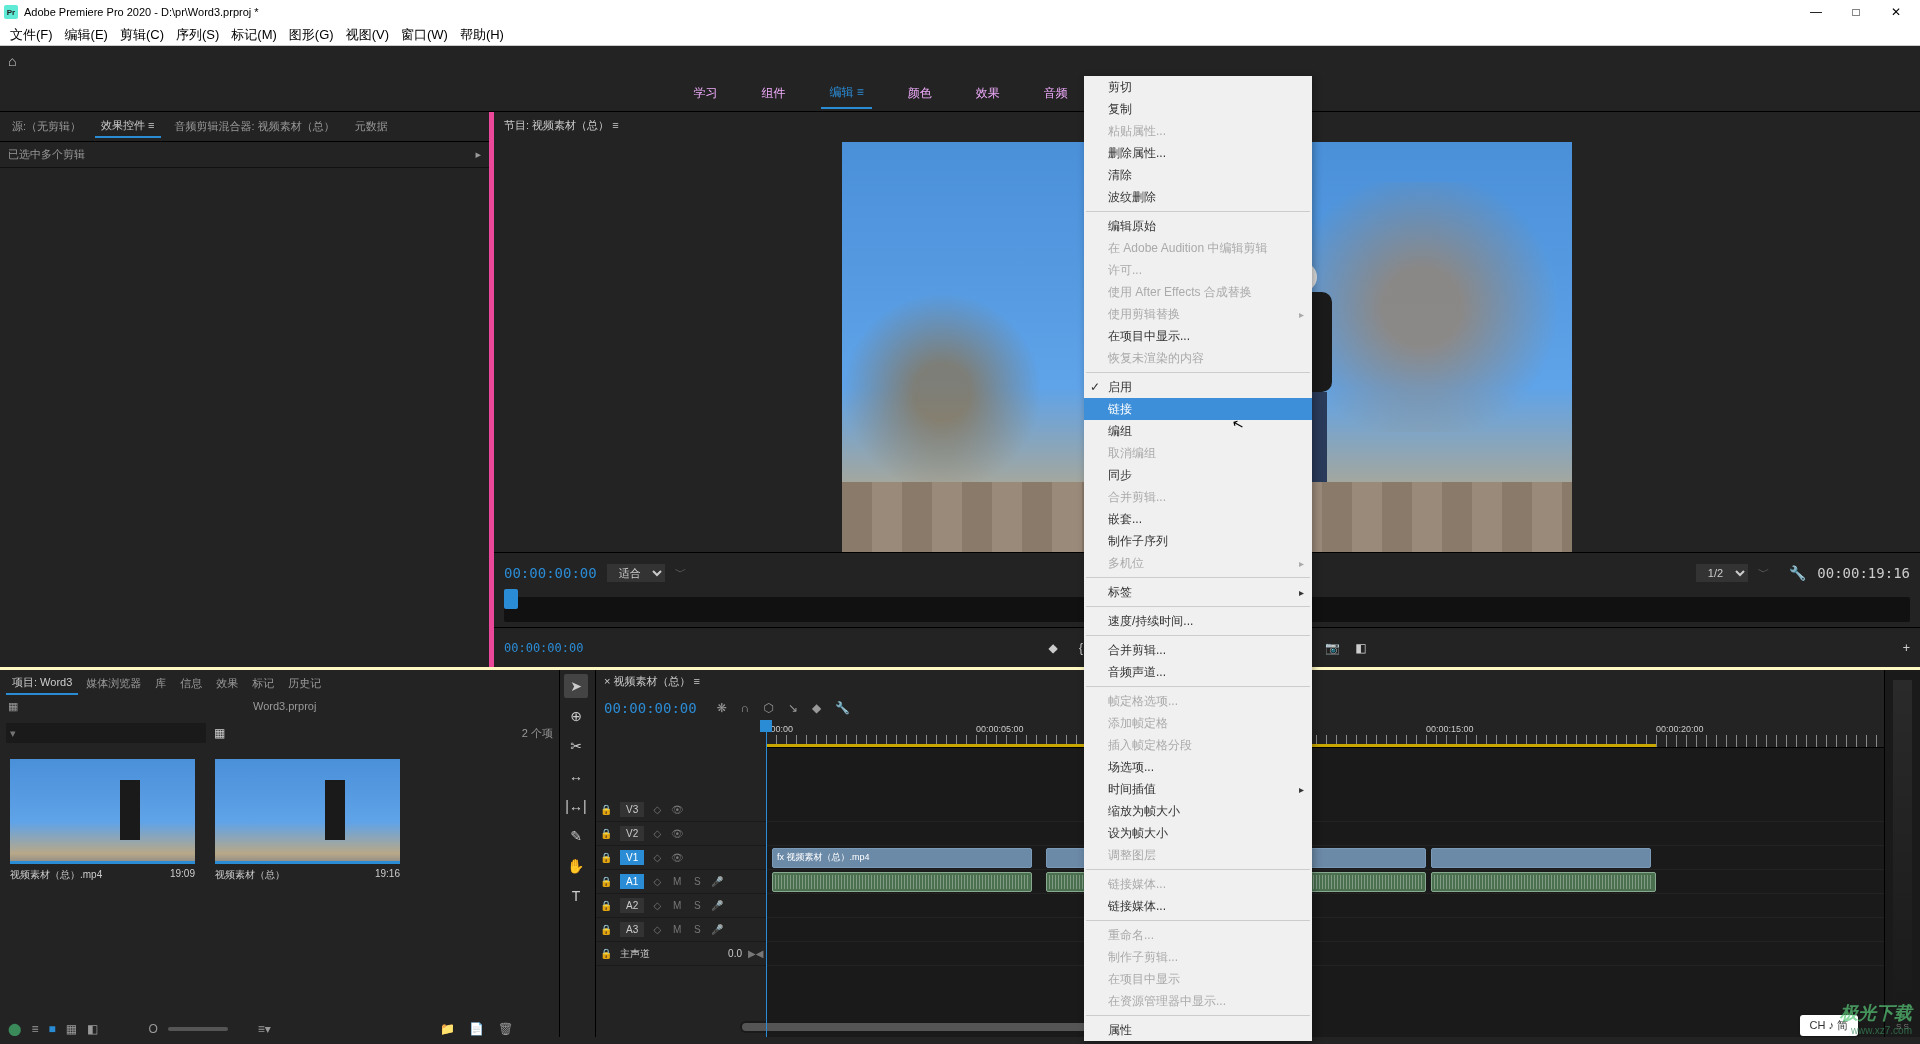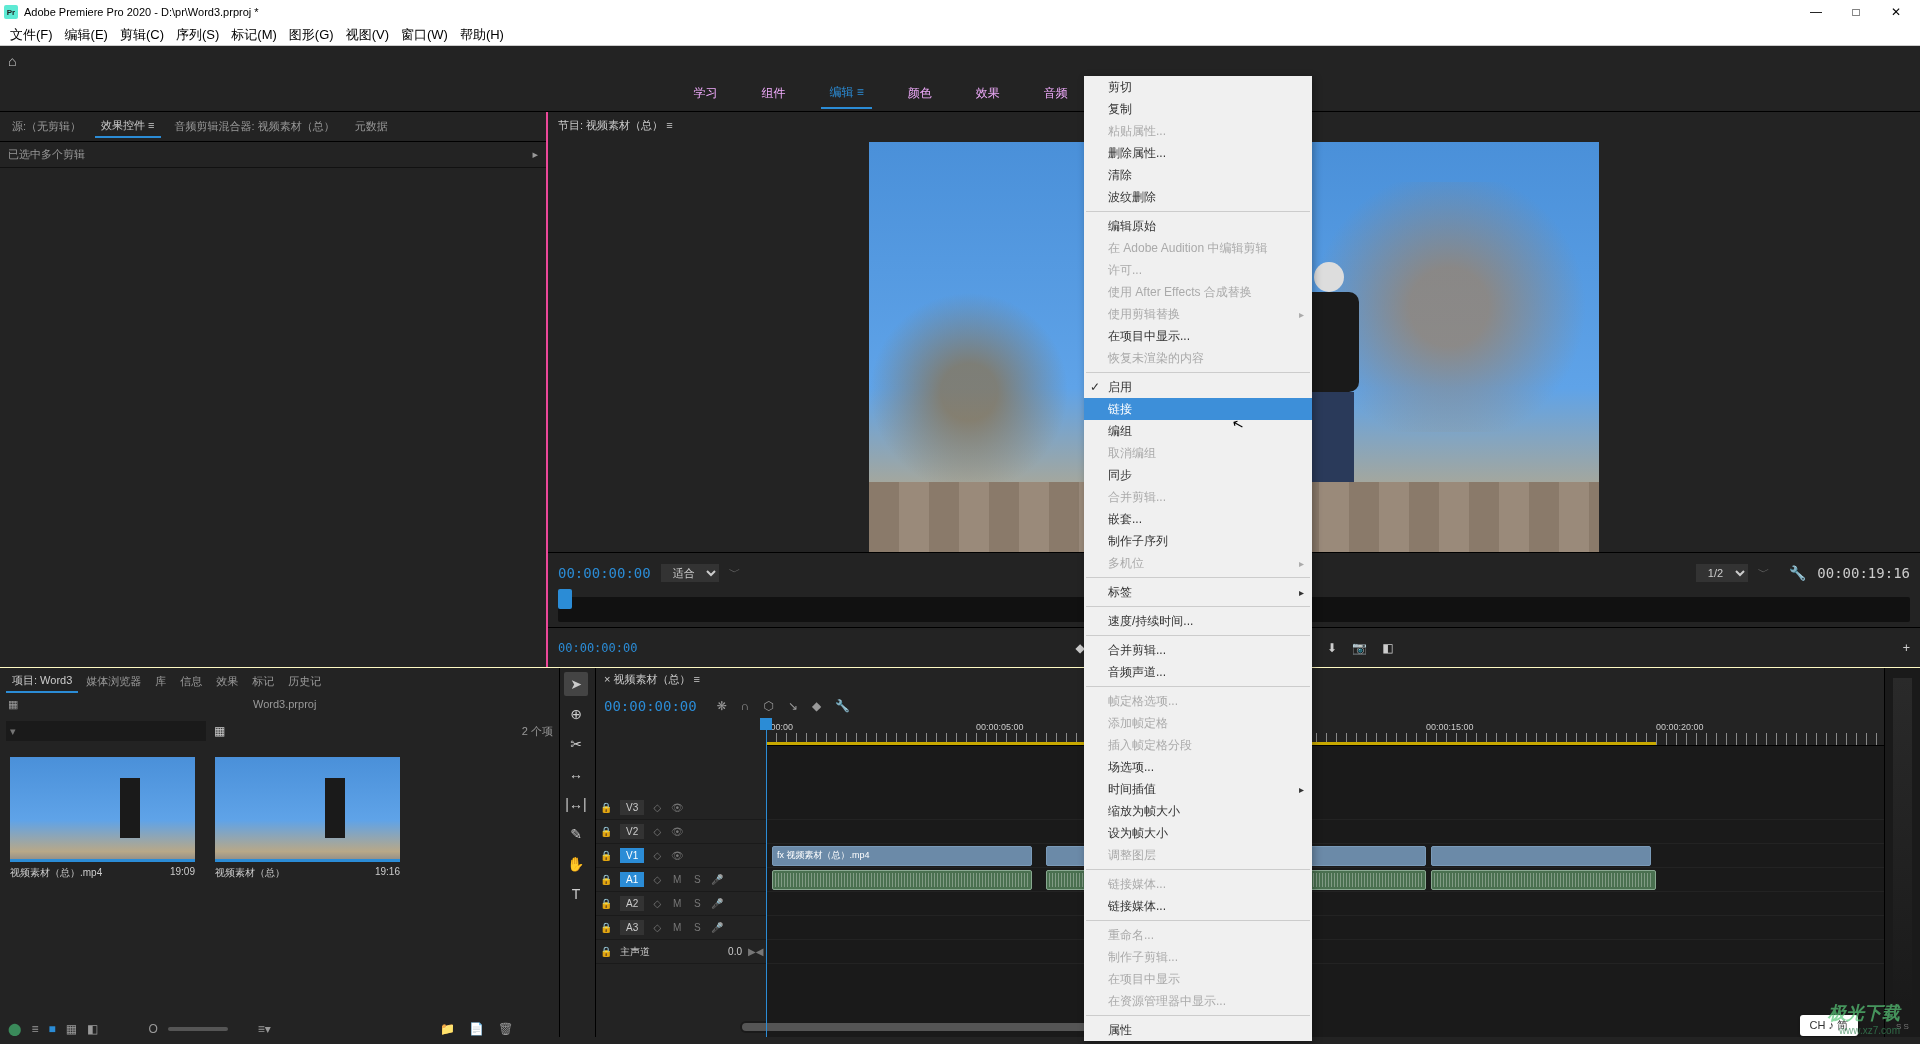--- a/index.html
+++ b/index.html
@@ -9,21 +9,21 @@
 .title-bar .spacer{flex:1}
 .win-btn{width:40px;text-align:center;font-size:12px;cursor:pointer}
 .menu-bar{height:22px;background:#fff;color:#000;display:flex;align-items:center;padding:0 4px;font-size:13px;border-bottom:1px solid #ccc}
 .menu-item{padding:2px 6px;cursor:pointer}
 .home-bar{height:30px;background:#232323;display:flex;align-items:center;padding:0 8px}
 .home-icon{color:#ccc;font-size:14px}
 .workspace-tabs{height:36px;background:#232323;display:flex;align-items:center;justify-content:center;gap:28px;border-bottom:1px solid #000}
 .ws-tab{color:#f0abfc;padding:6px 8px;cursor:pointer}
 .ws-tab.active{color:#2b8cd6;border-bottom:2px solid #2b8cd6}
 .main-area{display:flex;height:555px;background:#232323}
-.left-panel{width:548px;background:#232323;border-right:2px solid #ec4899}
+.left-panel{width:494px;background:#232323;border-right:5px solid #ec4899}
 .panel-tabs{height:30px;display:flex;align-items:center;gap:8px;padding:0 6px;border-bottom:1px solid #000;font-size:11px}
 .ptab{padding:3px 6px;color:#999;cursor:pointer}
 .ptab.active{color:#ccc;border-bottom:2px solid #2b8cd6}
 .info-row{height:26px;display:flex;align-items:center;padding:0 8px;font-size:11px;color:#999;justify-content:space-between;border-bottom:1px solid #111}
 .right-panel{flex:1;background:#232323}
 .program-monitor{display:flex;flex-direction:column;height:100%}
 .program-title{height:30px;padding:6px 10px;color:#ccc;font-size:11px}
 .monitor-view{flex:1;display:flex;align-items:center;justify-content:center;position:relative}
 .video-preview{width:730px;height:410px;background:linear-gradient(180deg,#4a90d9 0%,#5fa3e8 60%,#b8a888 90%,#888 100%);position:relative;overflow:hidden}
 .tree{position:absolute;opacity:0.7}
@@ -36,21 +36,21 @@
 .wall{position:absolute;bottom:0;left:0;right:0;height:70px;background:repeating-linear-gradient(90deg,#8a7a6a,#8a7a6a 30px,#9a8a7a 30px,#9a8a7a 60px)}
 .monitor-controls{height:40px;display:flex;align-items:center;padding:0 10px;gap:10px;border-top:1px solid #000}
 .tc{color:#2b8cd6;font-family:monospace;font-size:14px}
 .fit-select{background:#333;color:#ccc;padding:2px 8px;font-size:11px;border:none}
 .scrubber{flex:1;height:6px;background:#111;border-radius:2px;margin:5px 10px;position:relative}
 .scrubber-track{position:absolute;left:0;top:-8px;width:14px;height:20px;background:#2b8cd6;border-radius:2px}
 .transport{height:40px;display:flex;align-items:center;justify-content:center;gap:8px;border-top:1px solid #000;position:relative}
 .tbtn{width:20px;height:20px;color:#ccc;font-size:12px;cursor:pointer;display:flex;align-items:center;justify-content:center}
 .tc-left{position:absolute;left:10px;color:#2b8cd6;font-family:monospace}
 .tc-right{position:absolute;right:10px;color:#ccc;font-family:monospace}
-.bottom-area{display:flex;height:370px;background:#fdba74;border-top:1px solid #fef9c3}
+.bottom-area{display:flex;height:370px;background:#fdba74;border-top:3px solid #fef9c3}
 .project-panel{width:560px;background:#232323;border-right:1px solid #000}
 .proj-tabs{height:26px;display:flex;padding:0 6px;gap:2px;font-size:11px;align-items:center}
 .proj-header{display:flex;justify-content:space-between;padding:4px 8px;font-size:11px;color:#999}
 .search-row{display:flex;padding:6px;gap:8px;align-items:center}
 .search-input{flex:1;max-width:200px;background:#1a1a1a;border:none;color:#ccc;padding:4px;font-size:11px}
 .item-count{margin-left:auto;color:#999;font-size:11px}
 .bins{display:flex;gap:20px;padding:10px}
 .bin{width:185px}
 .thumb{width:185px;height:105px;background:linear-gradient(180deg,#4a90d9 0%,#5fa3e8 60%,#b8a888 90%,#888 100%);position:relative}
 .thumb .mini-person{position:absolute;right:30%;top:20%;width:20px;height:60px;background:#1a1a1a}
@@ -93,21 +93,21 @@
 .cm-item.disabled{color:#aaa}
 .cm-item.highlight{background:#3d8fd9;color:#fff}
 .cm-item.has-sub::after{content:"▸";position:absolute;right:8px;font-size:10px}
 .cm-item .check{position:absolute;left:6px}
 .cm-sep{height:1px;background:#ccc;margin:3px 2px}
 .arrow{position:absolute;left:1082px;top:425px;width:60px;height:180px;z-index:999}
 .arrow-line{position:absolute;width:2px;height:230px;background:#e02020;transform:rotate(10deg);left:40px;top:0}
 .arrow-head{position:absolute;top:-2px;left:36px;width:0;height:0;border-left:5px solid transparent;border-right:5px solid transparent;border-bottom:12px solid #e02020;transform:rotate(10deg)}
 .cursor{position:absolute;left:1232px;top:416px;z-index:1001;font-size:14px;color:#000;transform:rotate(-15deg)}
 .ime{position:absolute;right:62px;bottom:8px;background:#fff;color:#333;padding:3px 10px;font-size:11px;border-radius:3px;box-shadow:0 1px 3px rgba(0,0,0,0.3)}
-.watermark{position:absolute;right:20px;bottom:8px;color:#3a8a5a;font-size:10px;opacity:0.7;text-align:right}
+.watermark{position:absolute;right:8px;bottom:8px;color:#3a8a5a;font-size:10px;opacity:0.7;text-align:right}
 .watermark .logo{font-size:18px;font-style:italic;font-weight:bold;color:#58c878}
 .audio-meter{width:36px;background:#1a1a1a;border-left:1px solid #000;position:relative}
 .am-bars{position:absolute;top:10px;left:8px;right:8px;bottom:30px;background:linear-gradient(180deg,#2a2a2a,#1a1a1a)}
 .am-label{position:absolute;bottom:6px;left:0;right:0;text-align:center;font-size:8px;color:#777}
 .wrench{font-size:14px;color:#999;margin-left:10px;cursor:pointer}
 .more-btn{color:#ccc;cursor:pointer}
 </style>
 </head>
 <body>
 

